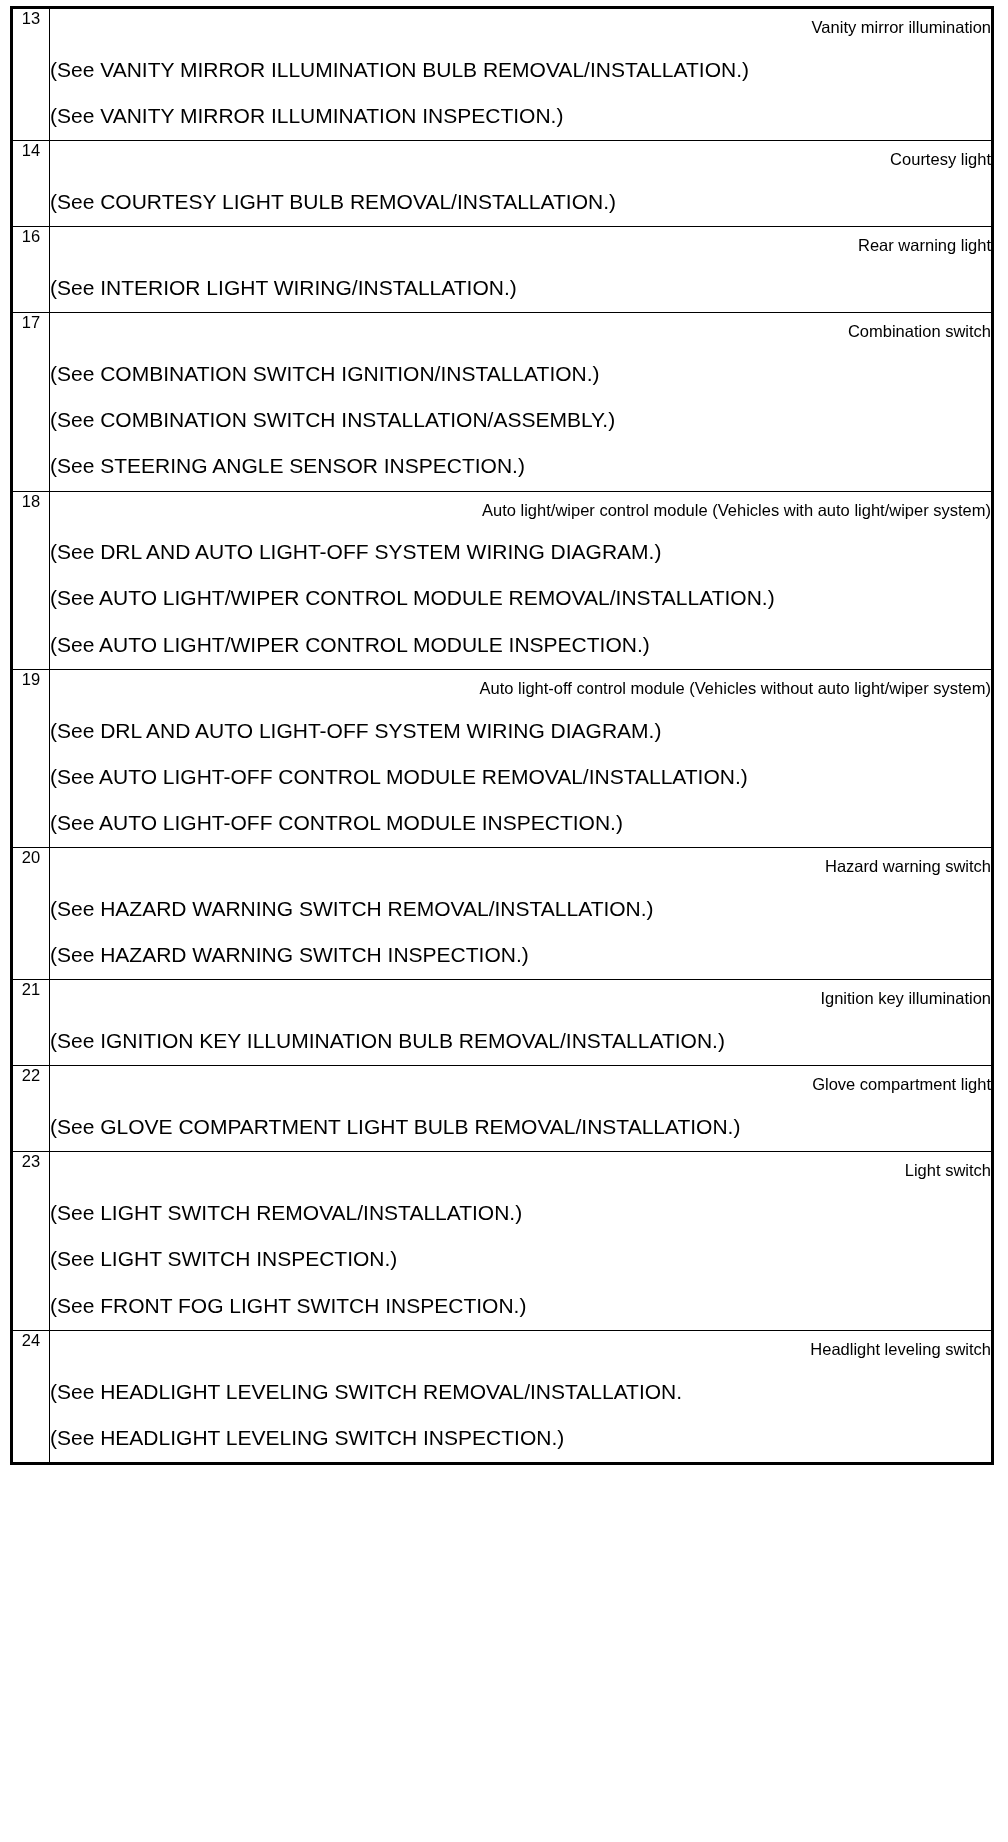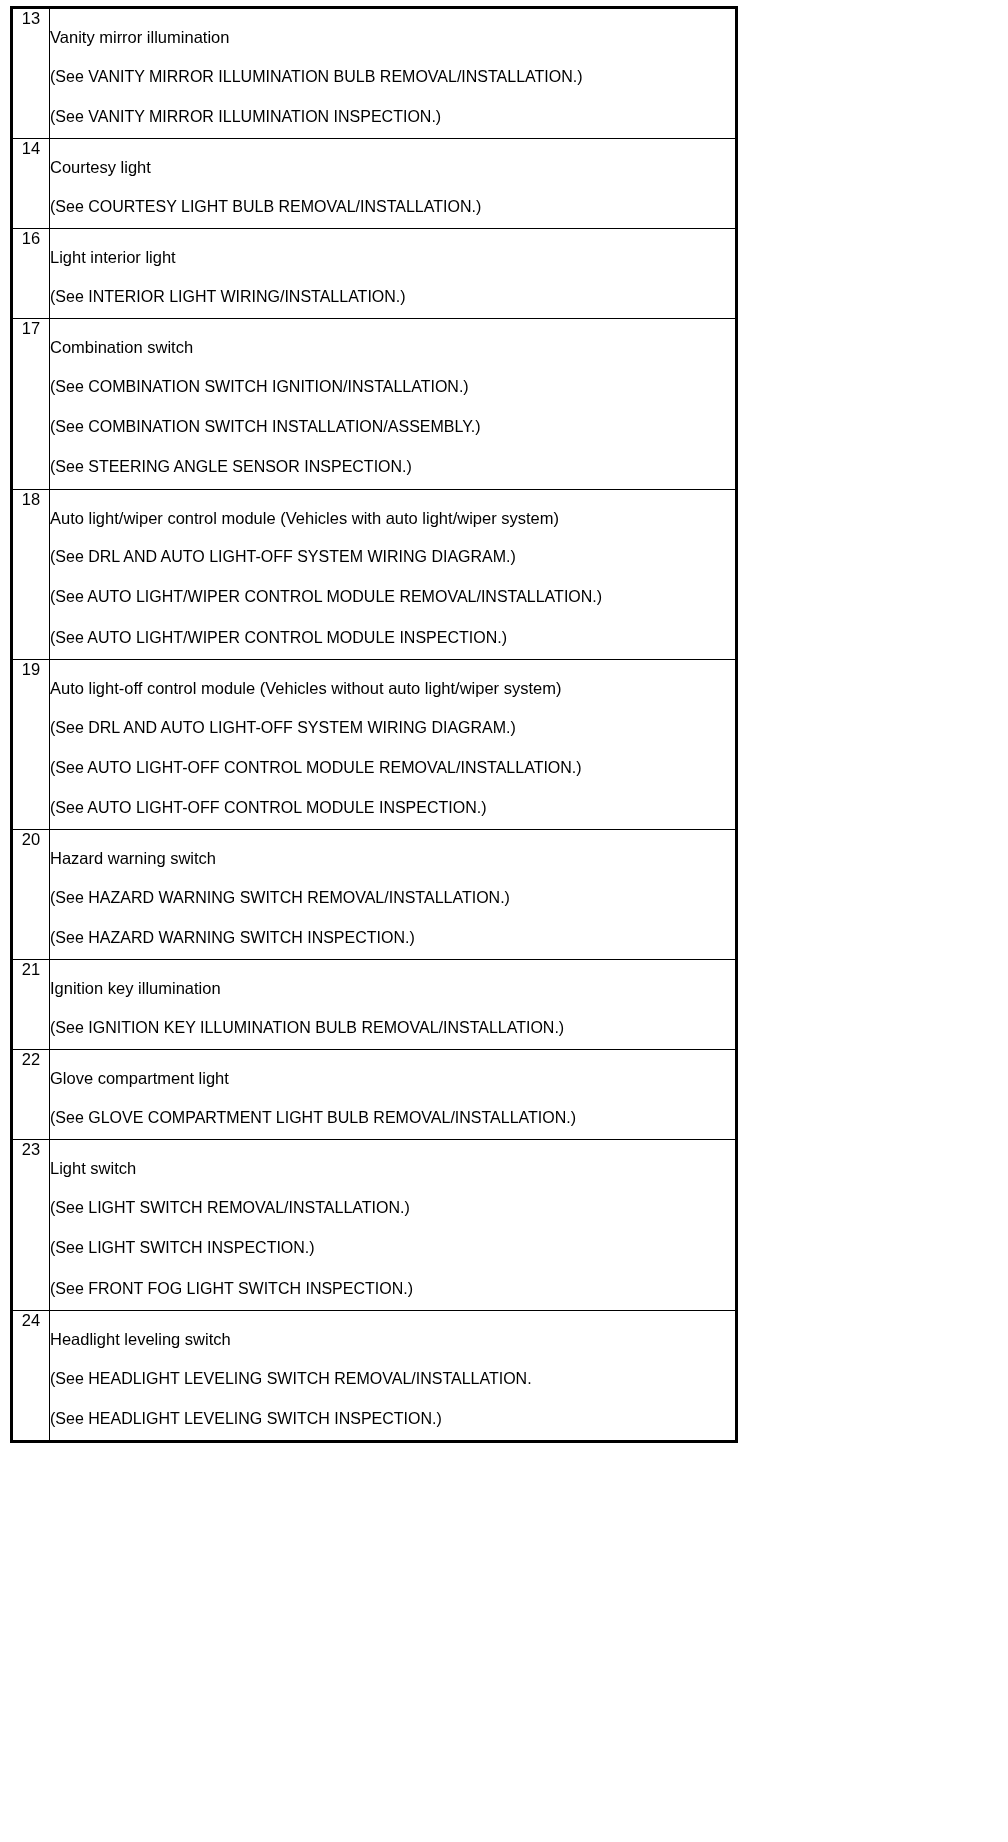--- a/index.html
+++ b/index.html
@@ -12,21 +12,21 @@
     font-family: "Liberation Sans", sans-serif;
     color: #000000;
   }
   .page {
     width: 1008px;
     box-sizing: border-box;
     padding: 6px 10px 10px 10px;
   }
   table.ref-table {
     border-collapse: collapse;
-    width: 728px;
+    width: 984px;
     margin: 0;
     table-layout: fixed;
     border: 3px solid #000;
   }
   table.ref-table td {
     border: 1px solid #000;
     vertical-align: top;
     padding: 0;
   }
   td.num-cell {
@@ -37,26 +37,27 @@
     padding-bottom: 4px;
     line-height: 1.2;
     border-right: 1px solid #000;
   }
   td.body-cell {
     padding: 0 6px 0 8px;
   }
   .title-line {
     font-size: 16.5px;
     line-height: 1.2;
-    padding-top: 19px;
+    padding-top: 9px;
     padding-bottom: 9px;
     white-space: nowrap;
+    text-align: right;
   }
   .see-line {
-    font-size: 16px;
+    font-size: 21px;
     line-height: 1.2;
     padding-top: 10px;
     padding-bottom: 11px;
     white-space: nowrap;
   }
   .body-cell .see-line:last-child {
     padding-bottom: 12px;
   }
 </style>
 </head>
@@ -76,21 +77,21 @@
         <tr>
           <td class="num-cell">14</td>
           <td class="body-cell">
             <div class="title-line">Courtesy light</div>
             <div class="see-line">(See COURTESY LIGHT BULB REMOVAL/INSTALLATION.)</div>
           </td>
         </tr>
         <tr>
           <td class="num-cell">16</td>
           <td class="body-cell">
-            <div class="title-line">Light interior light</div>
+            <div class="title-line">Rear warning light</div>
             <div class="see-line">(See INTERIOR LIGHT WIRING/INSTALLATION.)</div>
           </td>
         </tr>
         <tr>
           <td class="num-cell">17</td>
           <td class="body-cell">
             <div class="title-line">Combination switch</div>
             <div class="see-line">(See COMBINATION SWITCH IGNITION/INSTALLATION.)</div>
             <div class="see-line">(See COMBINATION SWITCH INSTALLATION/ASSEMBLY.)</div>
             <div class="see-line">(See STEERING ANGLE SENSOR INSPECTION.)</div>

